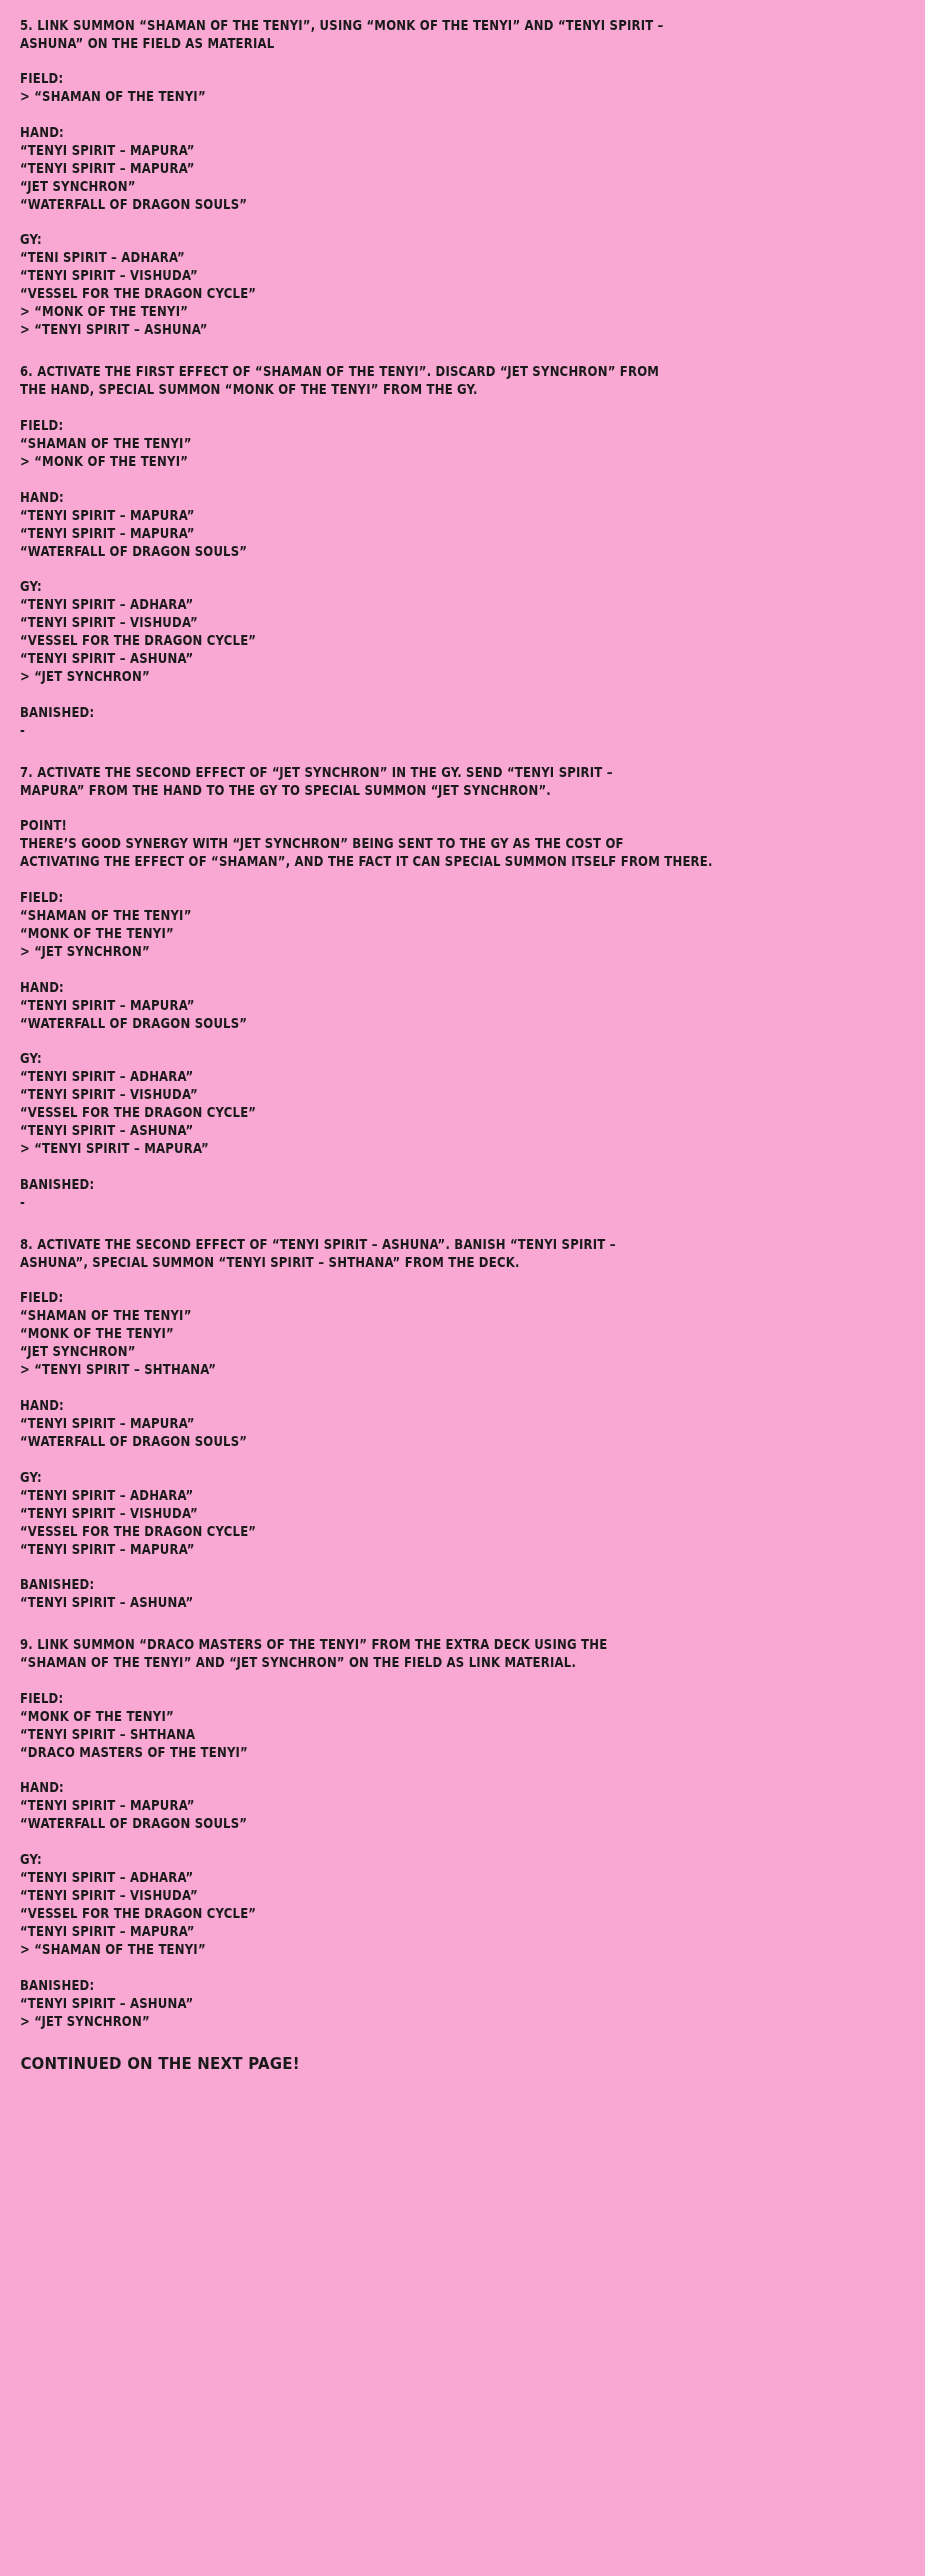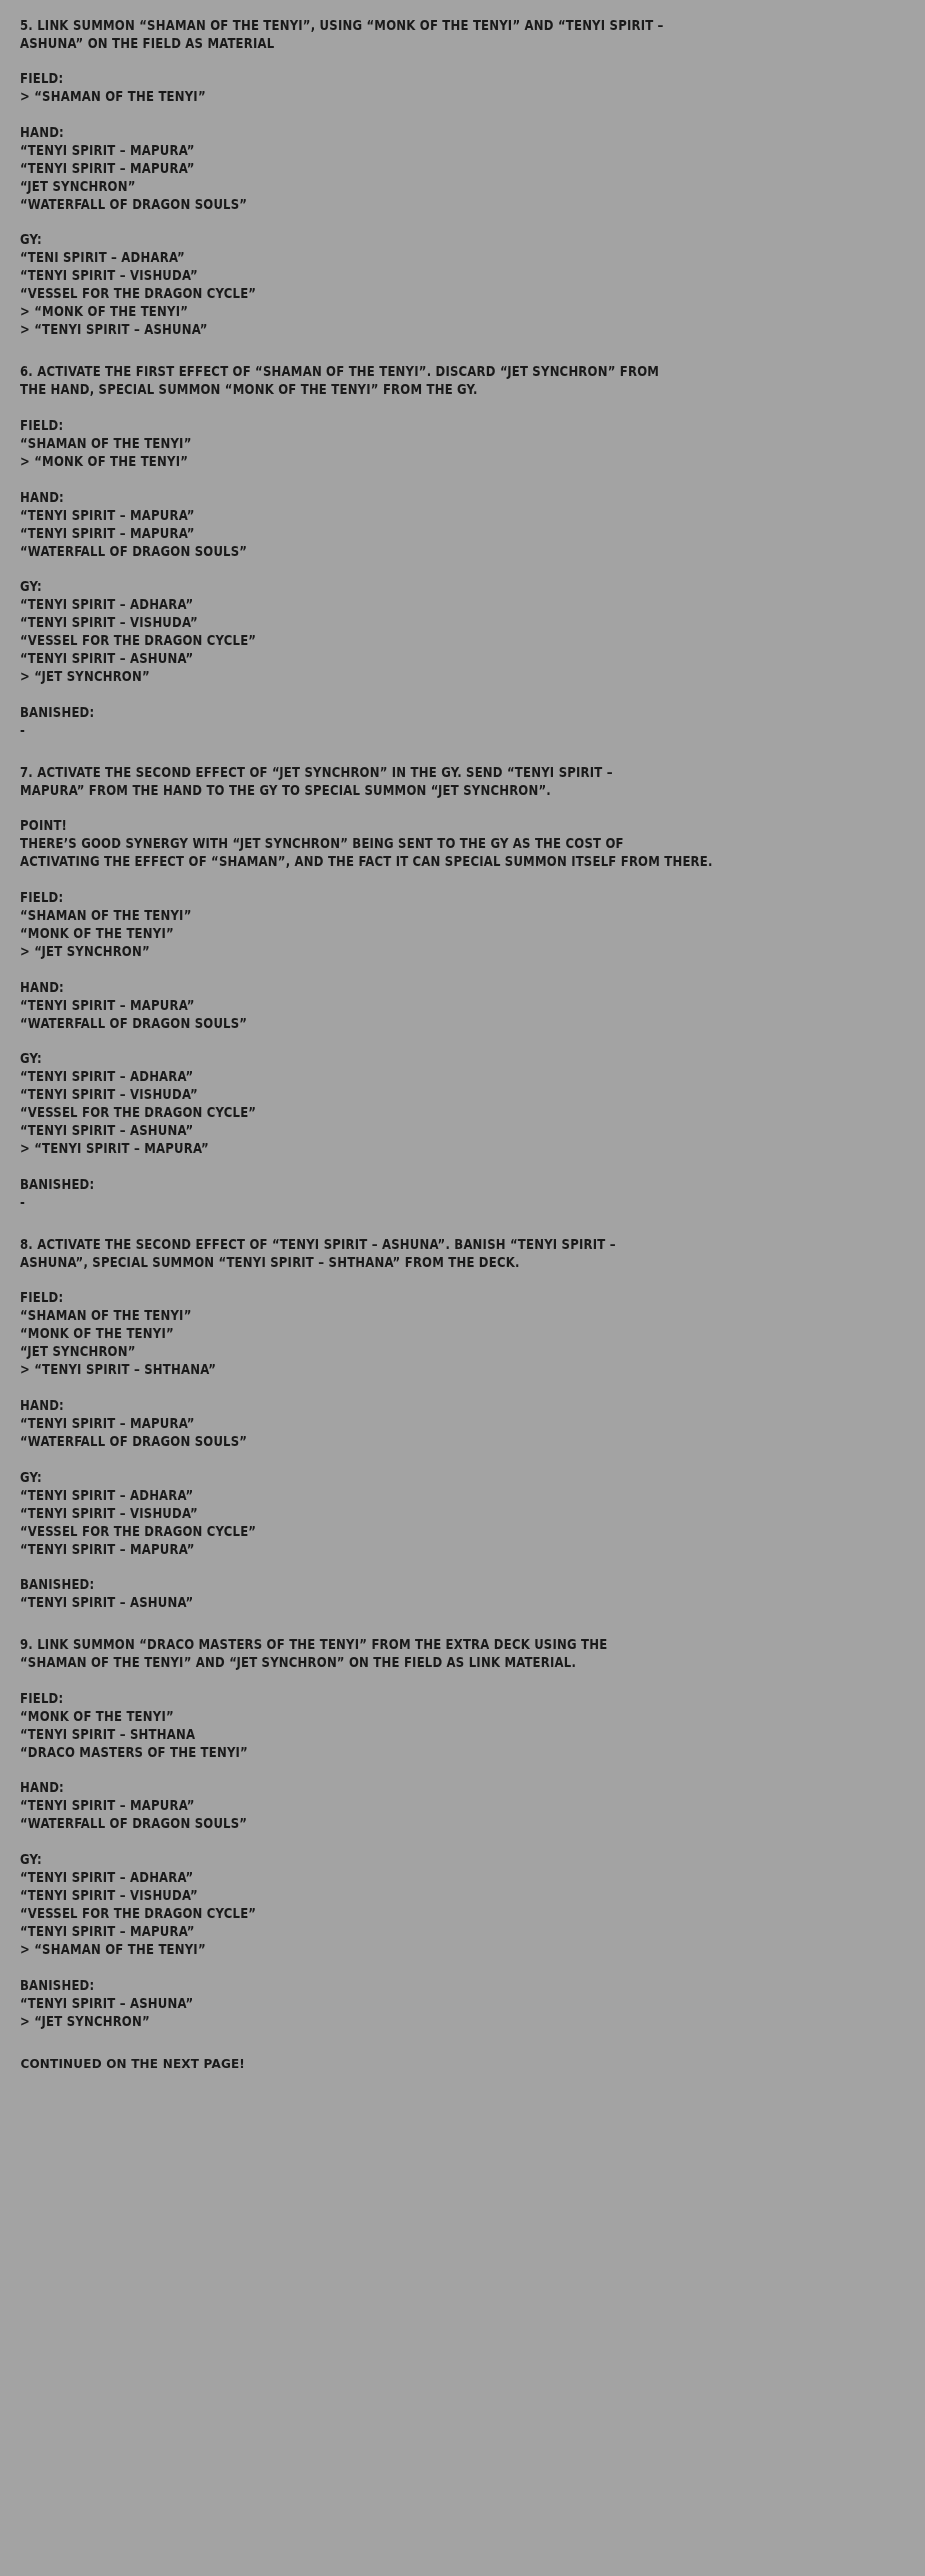--- a/index.html
+++ b/index.html
@@ -11,21 +11,21 @@
     width: 926px;
     min-height: 2576px;
     font-family: "DejaVu Sans", sans-serif;
     color: #1a1a1a;
   }
   .page {
     width: 926px;
     min-height: 2576px;
     box-sizing: border-box;
     padding: 16.7px 20.4px 20.4px 20.4px;
-    background: #a3a3a3;
+    background: #f9a8d4;
   }
   .blocks {
     display: block;
   }
   .block {
     display: block;
   }
   .line {
     font-size: 13.4px;
     line-height: 18px;
@@ -39,21 +39,21 @@
   }
   .gap-md { height: 17.6px; }
   .gap-lg { height: 24px; }
   .step-head {
     font-weight: 600;
   }
   .section-label {
     font-weight: 600;
   }
   .footer-note {
-    font-size: 12px;
+    font-size: 15px;
     line-height: 18px;
     font-weight: 600;
     letter-spacing: 0.2px;
     white-space: pre;
   }
 </style>
 </head>
 <body>
 
 <div class="page">

